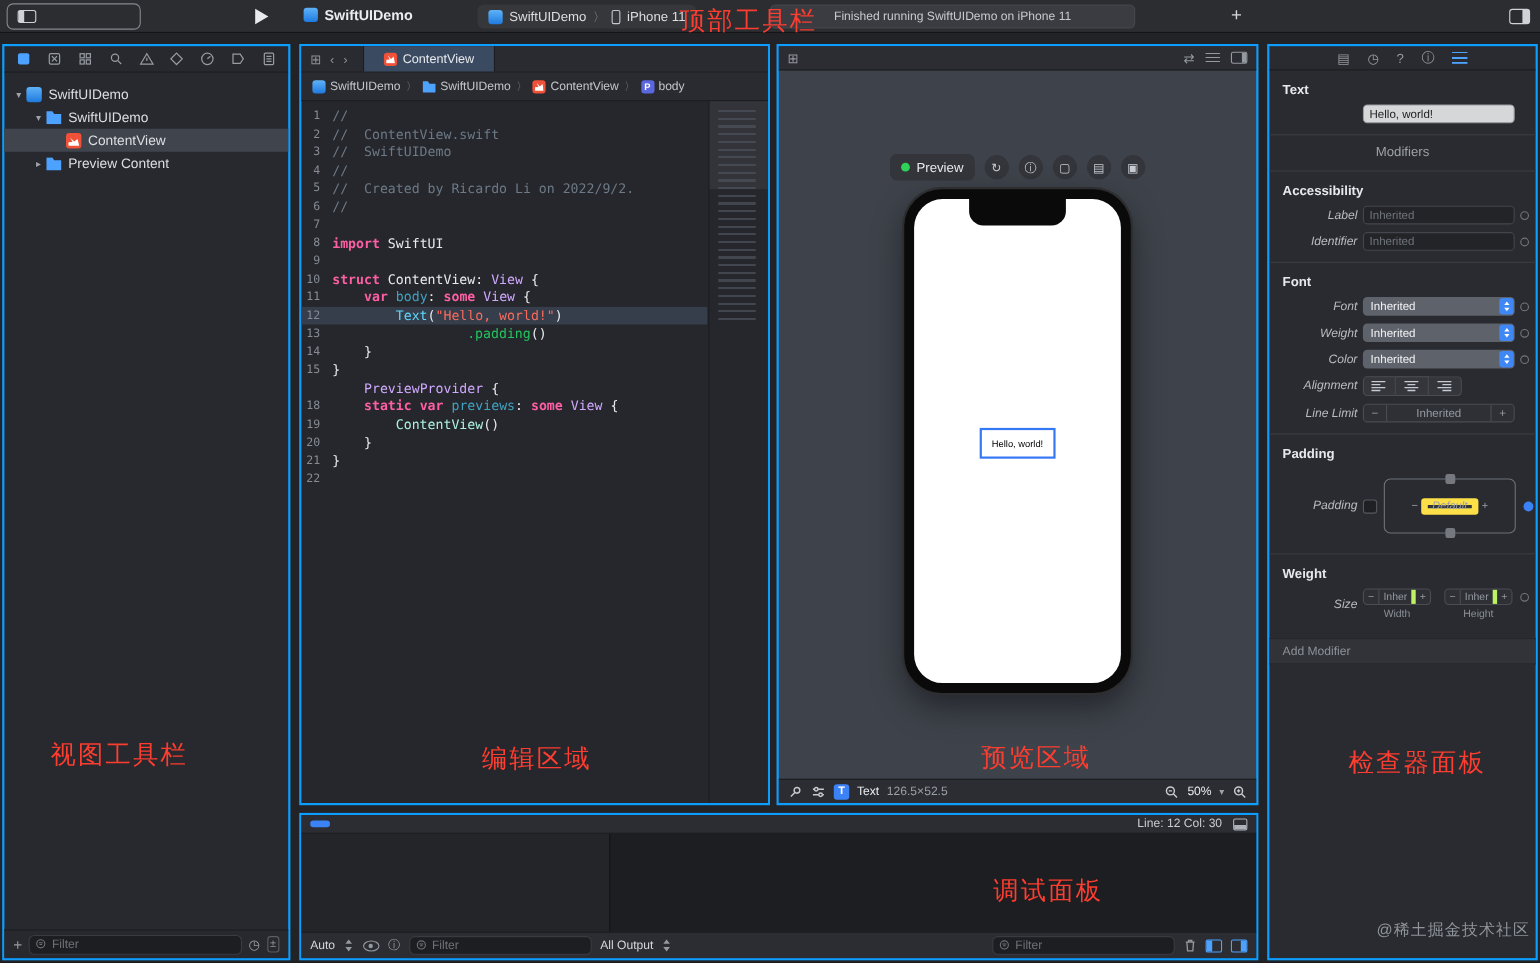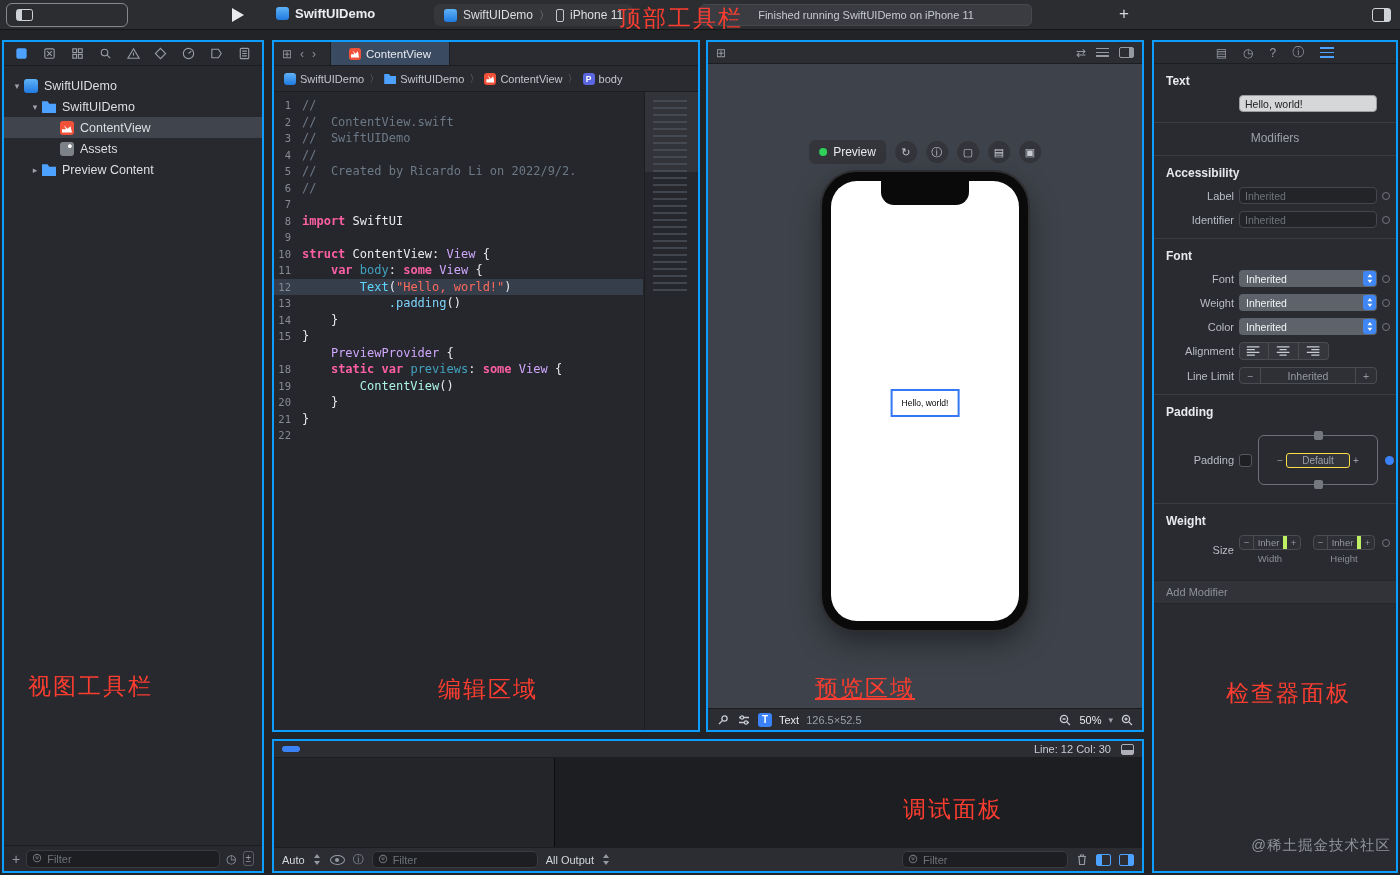--- a/index.html
+++ b/index.html
@@ -78,21 +78,21 @@
   .bc-item{display:inline-flex;align-items:center;gap:4px;}
   .bc-sep{color:#7a7e85;font-size:10px;}
   .code-wrap{flex:1;position:relative;font-family:"DejaVu Sans Mono",monospace;font-size:12px;line-height:16.5px;}
   .code-lines{padding-top:5px;margin-right:55px;}
   .code-row{display:flex;}
   .code-row.hl{background:#363e4b;}
   .lnum{width:28px;text-align:right;padding-right:11px;color:#868b94;font-size:10.5px;flex:none;}
   .ltext{white-space:pre;color:#e9eaee;}
   .tk-cm{color:#6c7986;} .tk-kw{color:#fc5fa3;font-weight:bold;} .tk-str{color:#fc6a5d;}
   .tk-type{color:#d0a8ff;} .tk-cls{color:#5dd8ff;} .tk-decl{color:#41a1c0;}
-  .tk-fn{color:#7dd3fc;} .tk-proj{color:#acf2e4;} .tk-pl{color:#e9eaee;}
+  .tk-fn{color:#22c55e;margin-left:36px;} .tk-proj{color:#acf2e4;} .tk-pl{color:#e9eaee;}
   .minimap{position:absolute;right:0;top:0;bottom:0;width:54px;border-left:1px solid #1c1d20;background:#26272c;}
   .mm-viewport{position:absolute;left:0;right:0;top:0;height:80px;background:rgba(140,150,165,.12);}
   .mm-bars{margin:8px 8px;height:195px;width:34px;opacity:.75;
     background:repeating-linear-gradient(180deg,#4b505a 0 2px,transparent 2px 7px);}
 
   
   #preview{left:706px;top:40px;width:438px;height:692px;background:#3e434b;display:flex;flex-direction:column;}
   .pv-top{height:22px;background:#2b2d33;border-bottom:1px solid #1c1d20;display:flex;align-items:center;
           padding:0 8px;gap:10px;color:#9599a0;font-size:12px;flex:none;}
   .pv-spacer{flex:1;}
@@ -122,21 +122,21 @@
 
   
   #inspector{left:1152px;top:40px;width:246px;height:833px;background:#292b30;}
   .insp-icons{height:22px;border-bottom:1px solid #1c1d20;display:flex;align-items:center;justify-content:center;
               gap:16px;color:#9599a0;font-size:12px;}
   .sliders-ico{width:14px;height:11px;background:repeating-linear-gradient(180deg,#4da2ff 0 1.6px,transparent 1.6px 4.6px);}
   .insp-title{font-size:12px;font-weight:bold;color:#e8e9ec;margin:10px 0 2px 12px;}
   .insp-div{height:1px;background:#3a3c42;margin-top:10px;}
   .center-head{text-align:center;color:#9da1a8;font-size:12px;margin:8px 0 0;}
   .insp-row{display:flex;align-items:center;margin:7px 0 0;position:relative;}
-  .row-label{width:80px;text-align:right;margin-right:5px;color:#b9bdc3;font-size:11px;flex:none;}
+  .row-label{width:80px;text-align:right;margin-right:5px;color:#b9bdc3;font-size:11px;flex:none;font-style:italic;}
   .ctl{width:138px;}
   .field{height:17px;background:#232428;border:1px solid #44464c;border-radius:4px;color:#6f747b;
          font-size:10.5px;display:flex;align-items:center;padding:0 5px;}
   .field.light{background:#d6d7d9;border-color:#9b9da1;color:#222;}
   .conn{width:8px;height:8px;border:1.4px solid #73767c;border-radius:50%;margin-left:5px;flex:none;}
   .popup{height:17px;background:#5e636b;border-radius:4px;position:relative;color:#f2f3f5;font-size:10.5px;
          display:flex;align-items:center;padding:0 18px 0 7px;}
   .popcap{position:absolute;right:1px;top:1px;bottom:1px;width:13px;background:#3f87f5;border-radius:3px;
           display:flex;align-items:center;justify-content:center;}
   .popcap .ud{color:#fff;transform:scale(.8);}
@@ -150,22 +150,22 @@
                font-size:10.5px;color:#9599a0;overflow:hidden;}
   .step-btn{width:20px;display:flex;align-items:center;justify-content:center;}
   .step-val{flex:1;display:flex;align-items:center;justify-content:center;border-left:1px solid #4a4c52;
             border-right:1px solid #4a4c52;}
   .checkbox{width:13px;height:13px;background:#1f2024;border:1px solid #55585e;border-radius:3px;flex:none;margin-right:6px;}
   .pad-diagram{position:relative;width:120px;height:50px;border:1px solid #6d7076;border-radius:6px;
                display:flex;align-items:center;justify-content:center;}
   .handle{position:absolute;left:50%;margin-left:-4.5px;width:9px;height:9px;background:#75787e;border-radius:2px;}
   .handle.top{top:-5px;} .handle.bottom{bottom:-5px;}
   .pad-stepper{display:flex;align-items:center;gap:3px;font-size:10px;color:#9ba0a8;}
-  .pad-val{width:64px;height:15px;background:#33353b;border:1px solid #fde047;border-radius:3px;
-           display:flex;align-items:center;justify-content:center;}
+  .pad-val{width:52px;height:15px;background:#33353b;border:6px solid #fde047;border-radius:3px;
+           display:flex;align-items:center;justify-content:center;font-style:italic;}
   .blue-dot{position:absolute;right:-17px;top:50%;margin-top:-4.5px;width:9px;height:9px;border-radius:50%;background:#3b82f7;}
   .mini-stepper{display:flex;height:15px;border:1px solid #4a4c52;border-radius:4px;background:#2e3036;
                 font-size:9.5px;color:#9599a0;width:62px;overflow:hidden;}
   .ms-btn{width:13px;display:flex;align-items:center;justify-content:center;}
   .ms-val{flex:1;display:flex;align-items:center;justify-content:center;border-left:1px solid #4a4c52;border-right:4px solid #bef264;}
   .sub-label{font-size:9.5px;color:#8b9097;text-align:center;margin-top:3px;}
   .stack{display:flex;flex-direction:column;}
   .add-mod{height:24px;background:#313339;border-top:1px solid #26272b;border-bottom:1px solid #26272b;
            color:#8e9299;font-size:11px;display:flex;align-items:center;padding-left:12px;margin-top:16px;}
   .watermark{position:absolute;right:5px;bottom:16px;color:#8f939a;font-size:14.5px;letter-spacing:1px;}
@@ -267,25 +267,20 @@
         <div class="tree-row" style="padding-left: 24px;">
           <span class="chev">▾</span>
           <span class="fic fic-folder"></span>
           <span class="tlabel">SwiftUIDemo</span>
         </div>
         <div class="tree-row sel" style="padding-left: 42px;">
           <span class="chev"></span>
           <span class="fic fic-swift"></span>
           <span class="tlabel">ContentView</span>
         </div>
-        <div class="tree-row" style="padding-left: 42px;">
-          <span class="chev"></span>
-          <span class="fic fic-assets"></span>
-          <span class="tlabel">Assets</span>
-        </div>
         <div class="tree-row" style="padding-left: 24px;">
           <span class="chev">▸</span>
           <span class="fic fic-folder"></span>
           <span class="tlabel">Preview Content</span>
         </div>
       </div>
     <div class="nav-filter">
       <span class="plus-sm">+</span>
       <div class="filter-field">
         <svg class="funnel" viewBox="0 0 12 12">
@@ -663,19 +658,19 @@
       </div>
       <svg class="tsvg" viewBox="0 0 12 13">
           <path d="M2 3.5h8M4.5 3.5V2h3v1.5M3 3.5l.6 8h4.8l.6-8"></path>
         </svg>
       <span class="blue-pane fl"></span>
       <span class="blue-pane fr"></span>
     </div>
   </div>
 
   <div class="annot" style="left:618px;top:3px;">顶部工具栏</div>
-  <div class="annot" style="left:28px;top:671px;">视图工具栏</div>
+  <div class="annot" style="left:46px;top:671px;">视图工具栏</div>
   <div class="annot" style="left:438px;top:674px;">编辑区域</div>
-  <div class="annot" style="left:815px;top:673px;text-decoration:underline;">预览区域</div>
+  <div class="annot" style="left:892px;top:673px;">预览区域</div>
   <div class="annot" style="left:1226px;top:678px;">检查器面板</div>
   <div class="annot" style="left:903px;top:794px;">调试面板</div>
 
 </div>
 
 </body></html>

